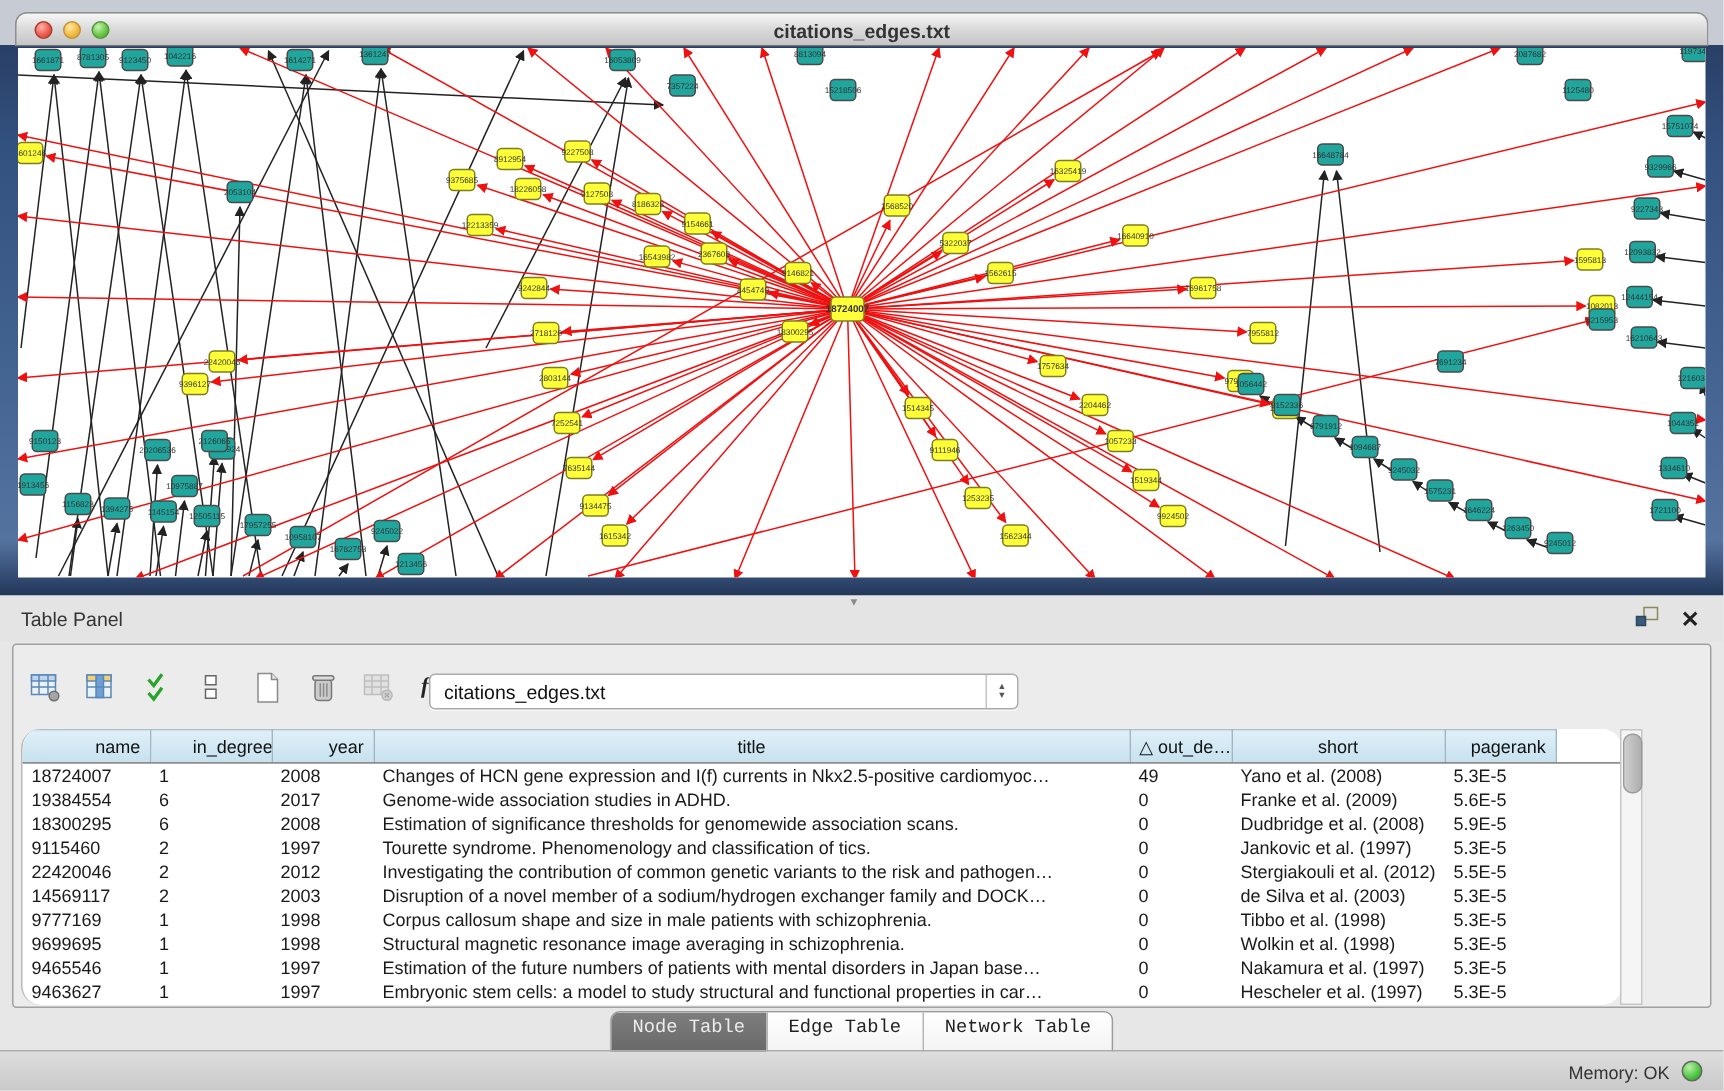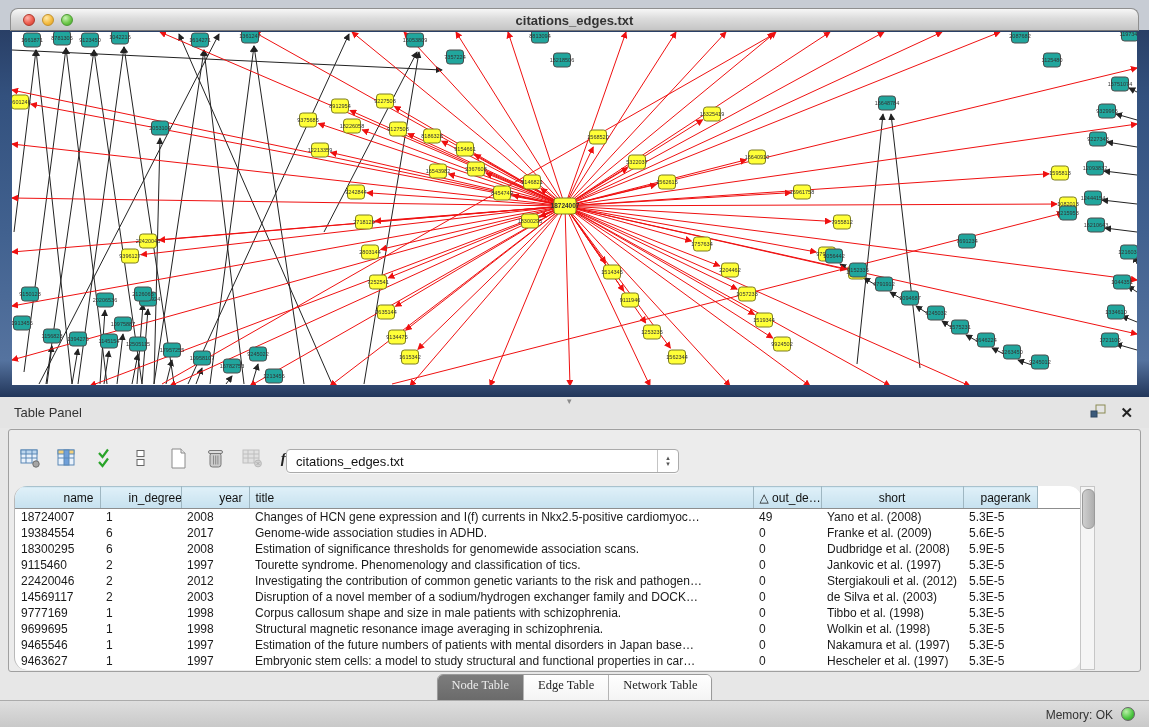--- a/index.html
+++ b/index.html
@@ -57,21 +57,21 @@
   table.data td{height:16px;box-sizing:border-box;padding:0 0 0 6px;white-space:nowrap;overflow:hidden;
     border:none;}
   .vscroll{position:absolute;left:1071px;top:56px;width:15px;height:184px;background:#f5f5f5;
     border:1px solid #c6c6c6;box-sizing:border-box;}
   .vthumb{position:absolute;left:1px;top:2px;width:11px;height:38px;border-radius:6px;
     background:linear-gradient(90deg,#cfcfcf,#aeaeae);border:1px solid #9a9a9a;}
   
   .tabs{position:absolute;left:0;top:674px;width:1149px;display:flex;justify-content:center;}
   .tabs-inner{display:flex;border:1px solid #9a9a9a;border-radius:6px;overflow:hidden;background:#fff;
     box-shadow:0 1px 1px rgba(0,0,0,.15);}
-  .tab{font-family:Liberation Serif, serif;font-size:12.5px;padding:3px 14px 16px;border:none;
+  .tab{font-family:Liberation Mono, monospace;font-size:12.5px;padding:3px 14px 16px;border:none;
     background:linear-gradient(#ffffff,#f0f0f0);color:#222;border-right:1px solid #b5b5b5;cursor:default;}
   .tab:last-child{border-right:none;}
   .tab.active{background:linear-gradient(#7d7d7d,#646464);color:#ececec;}
   
   .statusbar{position:absolute;left:0;top:700px;width:1149px;height:27px;
     background:linear-gradient(#dedede,#c9c9c9);border-top:1px solid #ababab;box-sizing:border-box;}
   .mem{position:absolute;right:36px;top:7px;font-size:12px;color:#333;}
   .mem-dot{position:absolute;right:14px;top:6px;width:14px;height:14px;border-radius:50%;
     background:radial-gradient(circle at 35% 30%,#baf0a8,#49c43e 60%,#2f9427);border:1px solid #666;box-sizing:border-box;}
 </style>
@@ -503,21 +503,21 @@
       </span>
   </div>
 
   <div class="table-wrap">
     <table class="data">
       <thead>
           <tr>
             <th style="width: 85px; text-align: right;">name</th>
             <th style="width: 81px; text-align: right; padding-left: 28px;">in_degree</th>
             <th style="width: 68px; text-align: right;">year</th>
-            <th style="width: 504px; text-align: left;">title</th>
+            <th style="width: 504px; text-align: center;">title</th>
             <th style="width: 68px; text-align: left;">△ out_de…</th>
             <th style="width: 142px; text-align: center; margin-top: 36px;">short</th>
             <th style="width: 74px; text-align: right;">pagerank</th>
             <th class="filler"></th>
           </tr>
         </thead>
       <tbody>
           <tr>
             <td>18724007</td>
             <td>1</td>

